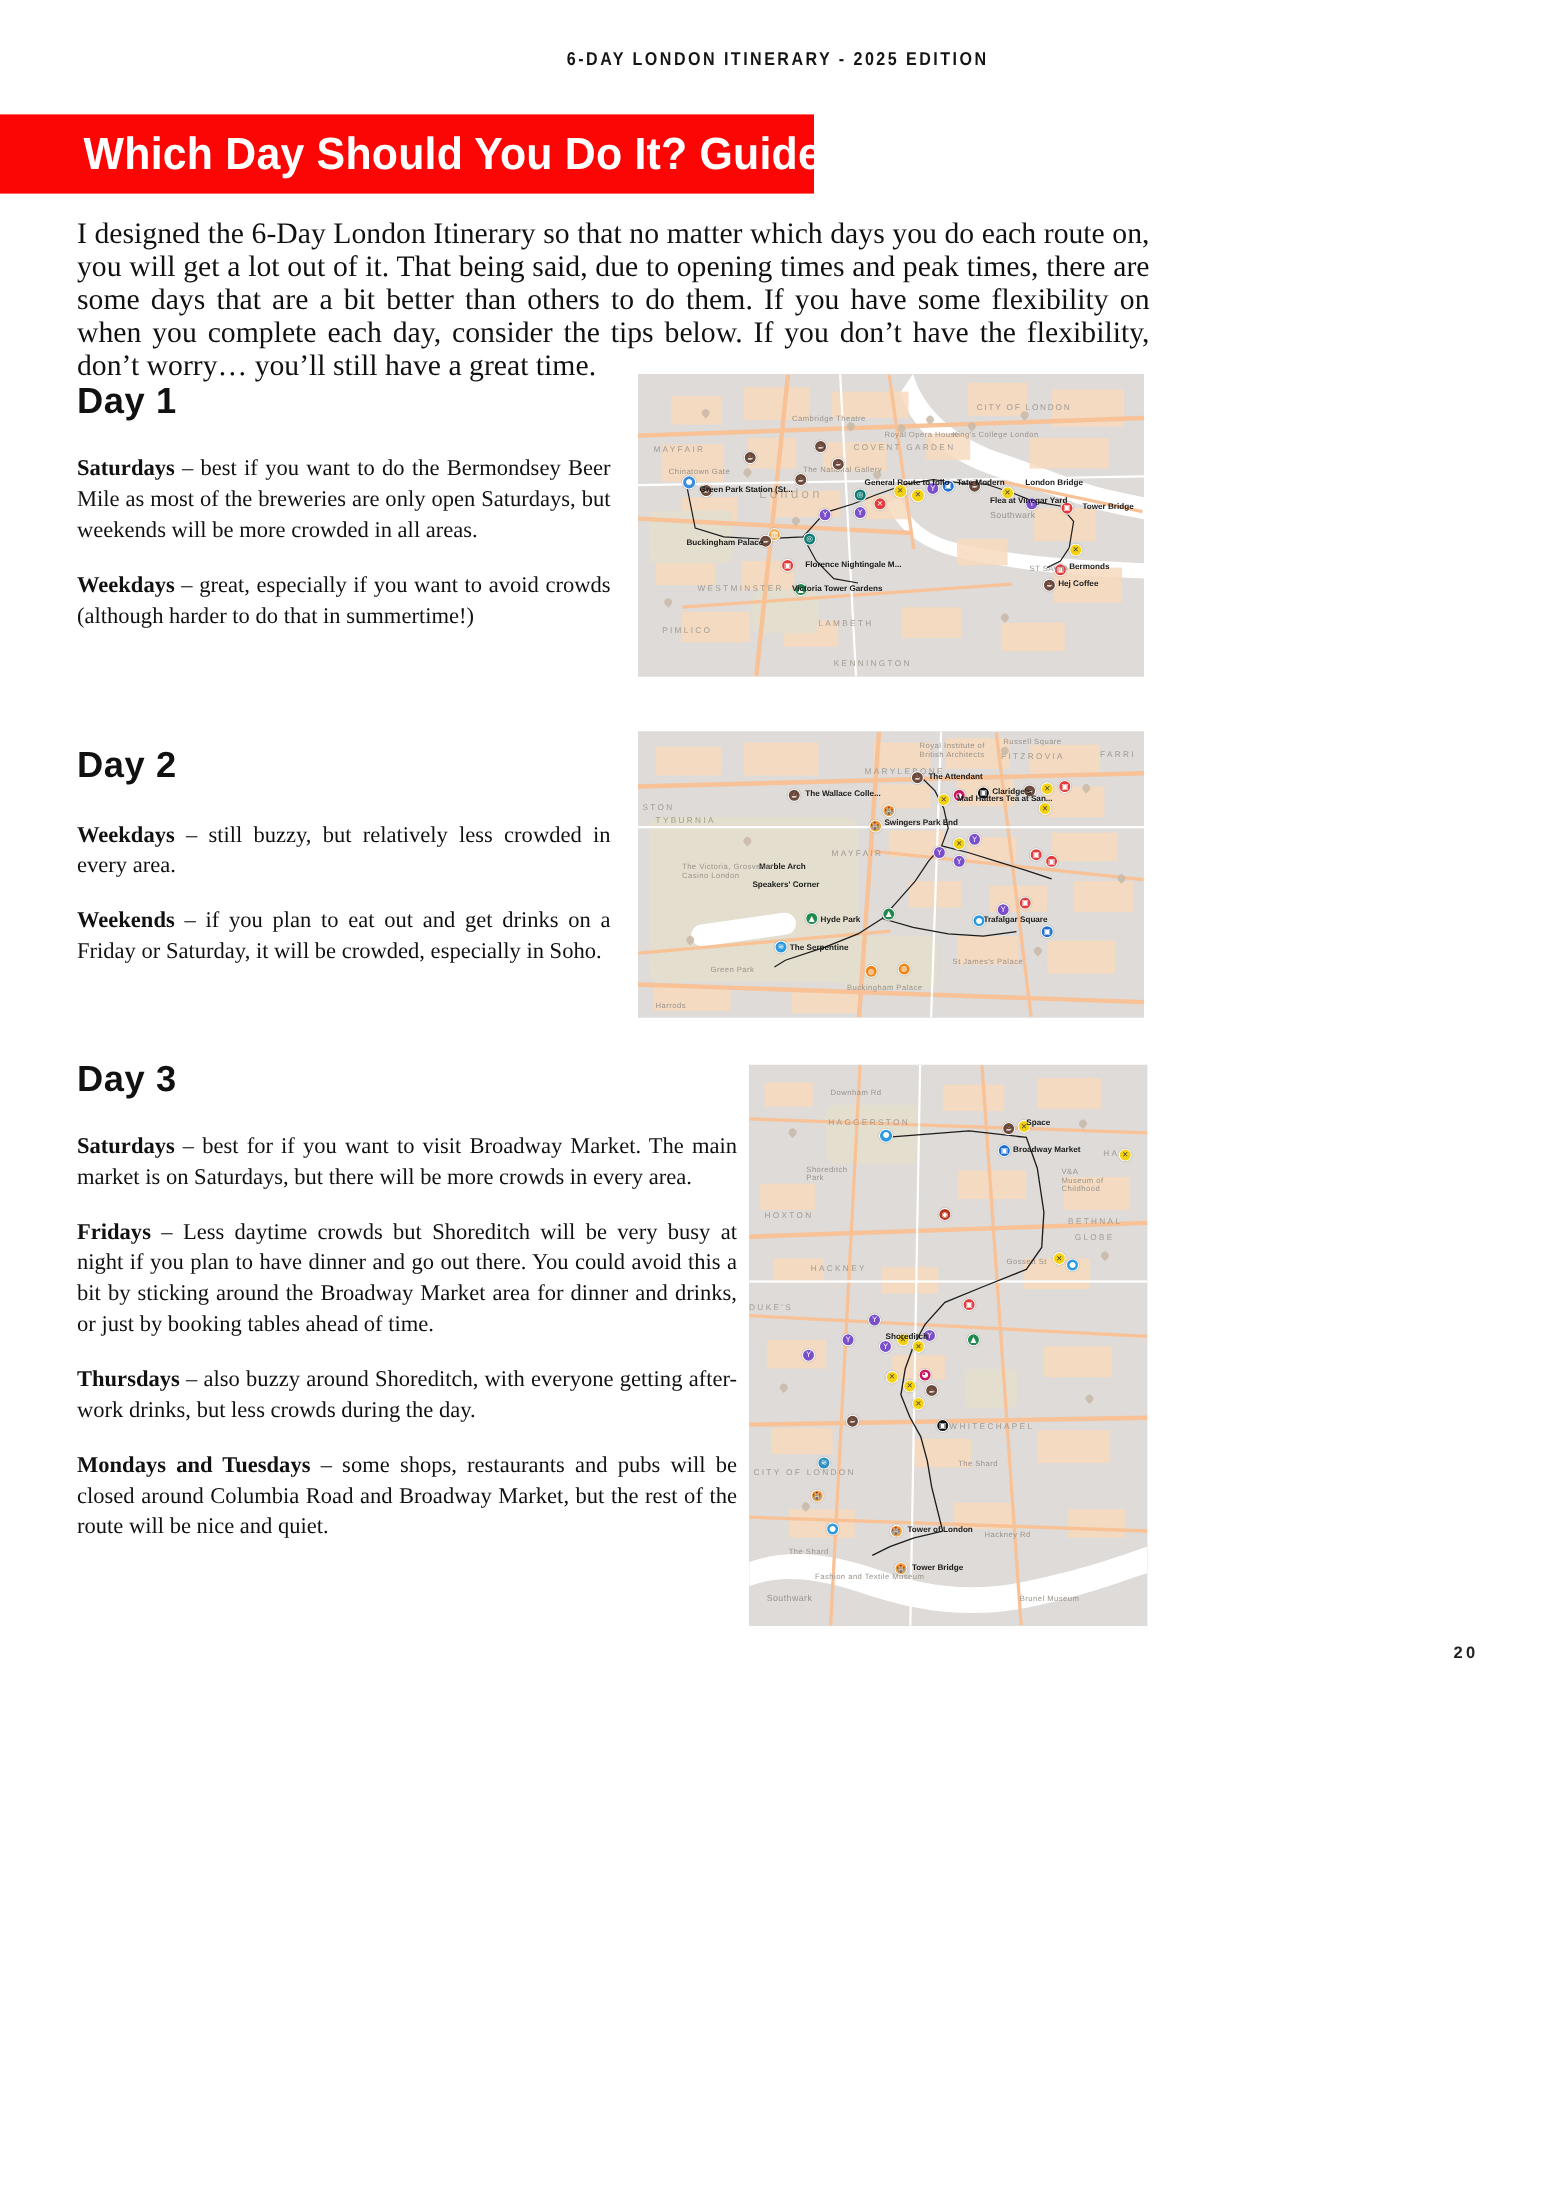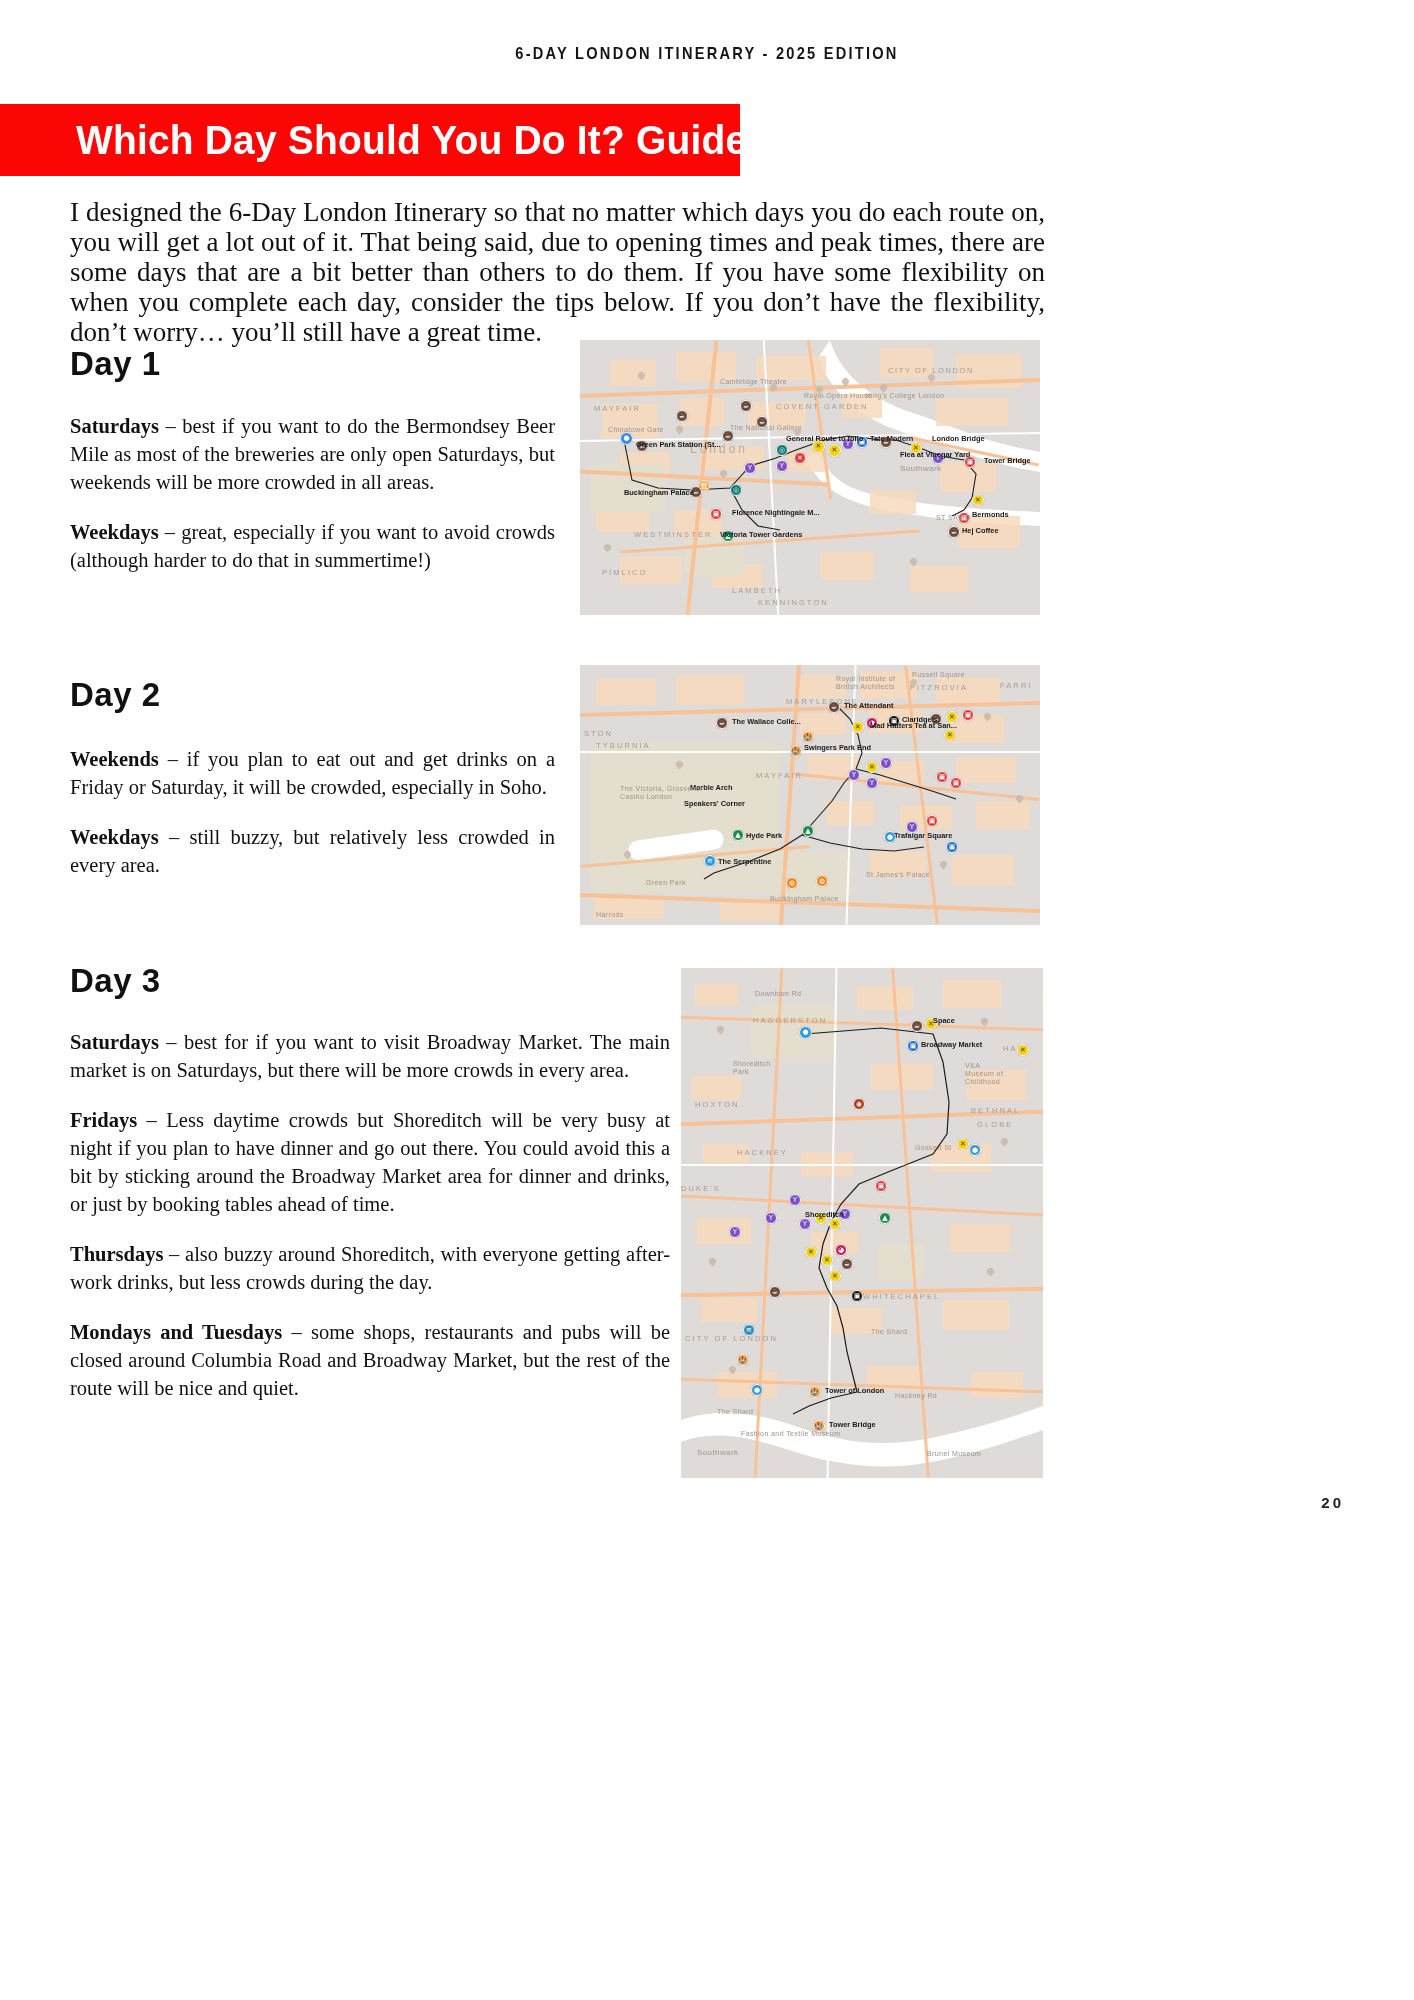--- a/index.html
+++ b/index.html
@@ -171,22 +171,22 @@
 <div class="day-head" id="day1-head">Day 1</div>
 <div class="day-head" id="day2-head">Day 2</div>
 <div class="day-head" id="day3-head">Day 3</div>
 
 <div class="col" id="day1-col">
   <p><b>Saturdays</b><span> – </span><span>best if you want to do the Bermondsey Beer Mile as most of the breweries are only open Saturdays, but weekends will be more crowded in all areas.</span></p>
   <p><b>Weekdays</b><span> – </span><span>great, especially if you want to avoid crowds (although harder to do that in summertime!)</span></p>
 </div>
 
 <div class="col" id="day2-col">
+  <p><b>Weekdays</b><span> – </span><span>still buzzy, but relatively less crowded in every area.</span></p>
   <p><b>Weekends</b><span> – </span><span>if you plan to eat out and get drinks on a Friday or Saturday, it will be crowded, especially in Soho.</span></p>
-  <p><b>Weekdays</b><span> – </span><span>still buzzy, but relatively less crowded in every area.</span></p>
 </div>
 
 <div class="col" id="day3-col">
   <p><b>Saturdays</b><span> – </span><span>best for if you want to visit Broadway Market. The main market is on Saturdays, but there will be more crowds in every area.</span></p>
   <p><b>Fridays</b><span> – </span><span>Less daytime crowds but Shoreditch will be very busy at night if you plan to have dinner and go out there. You could avoid this a bit by sticking around the Broadway Market area for dinner and drinks, or just by booking tables ahead of time.</span></p>
   <p><b>Thursdays</b><span> – </span><span>also buzzy around Shoreditch, with everyone getting after-work drinks, but less crowds during the day.</span></p>
   <p><b>Mondays and Tuesdays</b><span> – </span><span>some shops, restaurants and pubs will be closed around Columbia Road and Broadway Market, but the rest of the route will be nice and quiet.</span></p>
 </div>
 
 <div class="map" id="map1">
@@ -231,21 +231,21 @@
     <div class="road" style="left:330px;top:110px;width:130px; height:3px;  transform:rotate(12deg);"></div>
     <div class="road" style="left:40px; top:200px;width:300px; height:3px;  transform:rotate(-4deg);"></div>
     <div class="road-w" style="left:0; top:96px; width:460px; height:2px; transform:rotate(-1deg);"></div>
     <div class="road-w" style="left:190px; top:0; width:2px; height:275px; transform:rotate(-3deg);"></div>
 
     <div class="maplabel area" style="left:14px;  top:64px;">MAYFAIR</div>
     <div class="maplabel area" style="left:196px; top:62px;">COVENT GARDEN</div>
     <div class="maplabel area" style="left:308px; top:26px; letter-spacing:1.6px;">CITY OF LONDON</div>
     <div class="maplabel area" style="left:54px;  top:190px;">WESTMINSTER</div>
     <div class="maplabel area" style="left:22px;  top:228px;">PIMLICO</div>
-    <div class="maplabel area" style="left:152px; top:222px;margin-top:24px;">LAMBETH</div>
+    <div class="maplabel area" style="left:164px; top:222px;">LAMBETH</div>
     <div class="maplabel area" style="left:178px; top:258px;">KENNINGTON</div>
     <div class="maplabel" style="left:320px; top:124px; font-size:8px;">Southwark</div>
     <div class="maplabel" style="left:110px; top:102px; font-size:12px; letter-spacing:3px; color:#b5ada6;">London</div>
 
     <div class="maplabel" style="left:140px; top:38px;">Cambridge Theatre</div>
     <div class="maplabel" style="left:224px; top:52px;">Royal Opera House</div>
     <div class="maplabel" style="left:28px;  top:86px;">Chinatown Gate</div>
     <div class="maplabel" style="left:150px; top:84px;">The National Gallery</div>
     <div class="maplabel" style="left:286px; top:52px;">King's College London</div>
 

